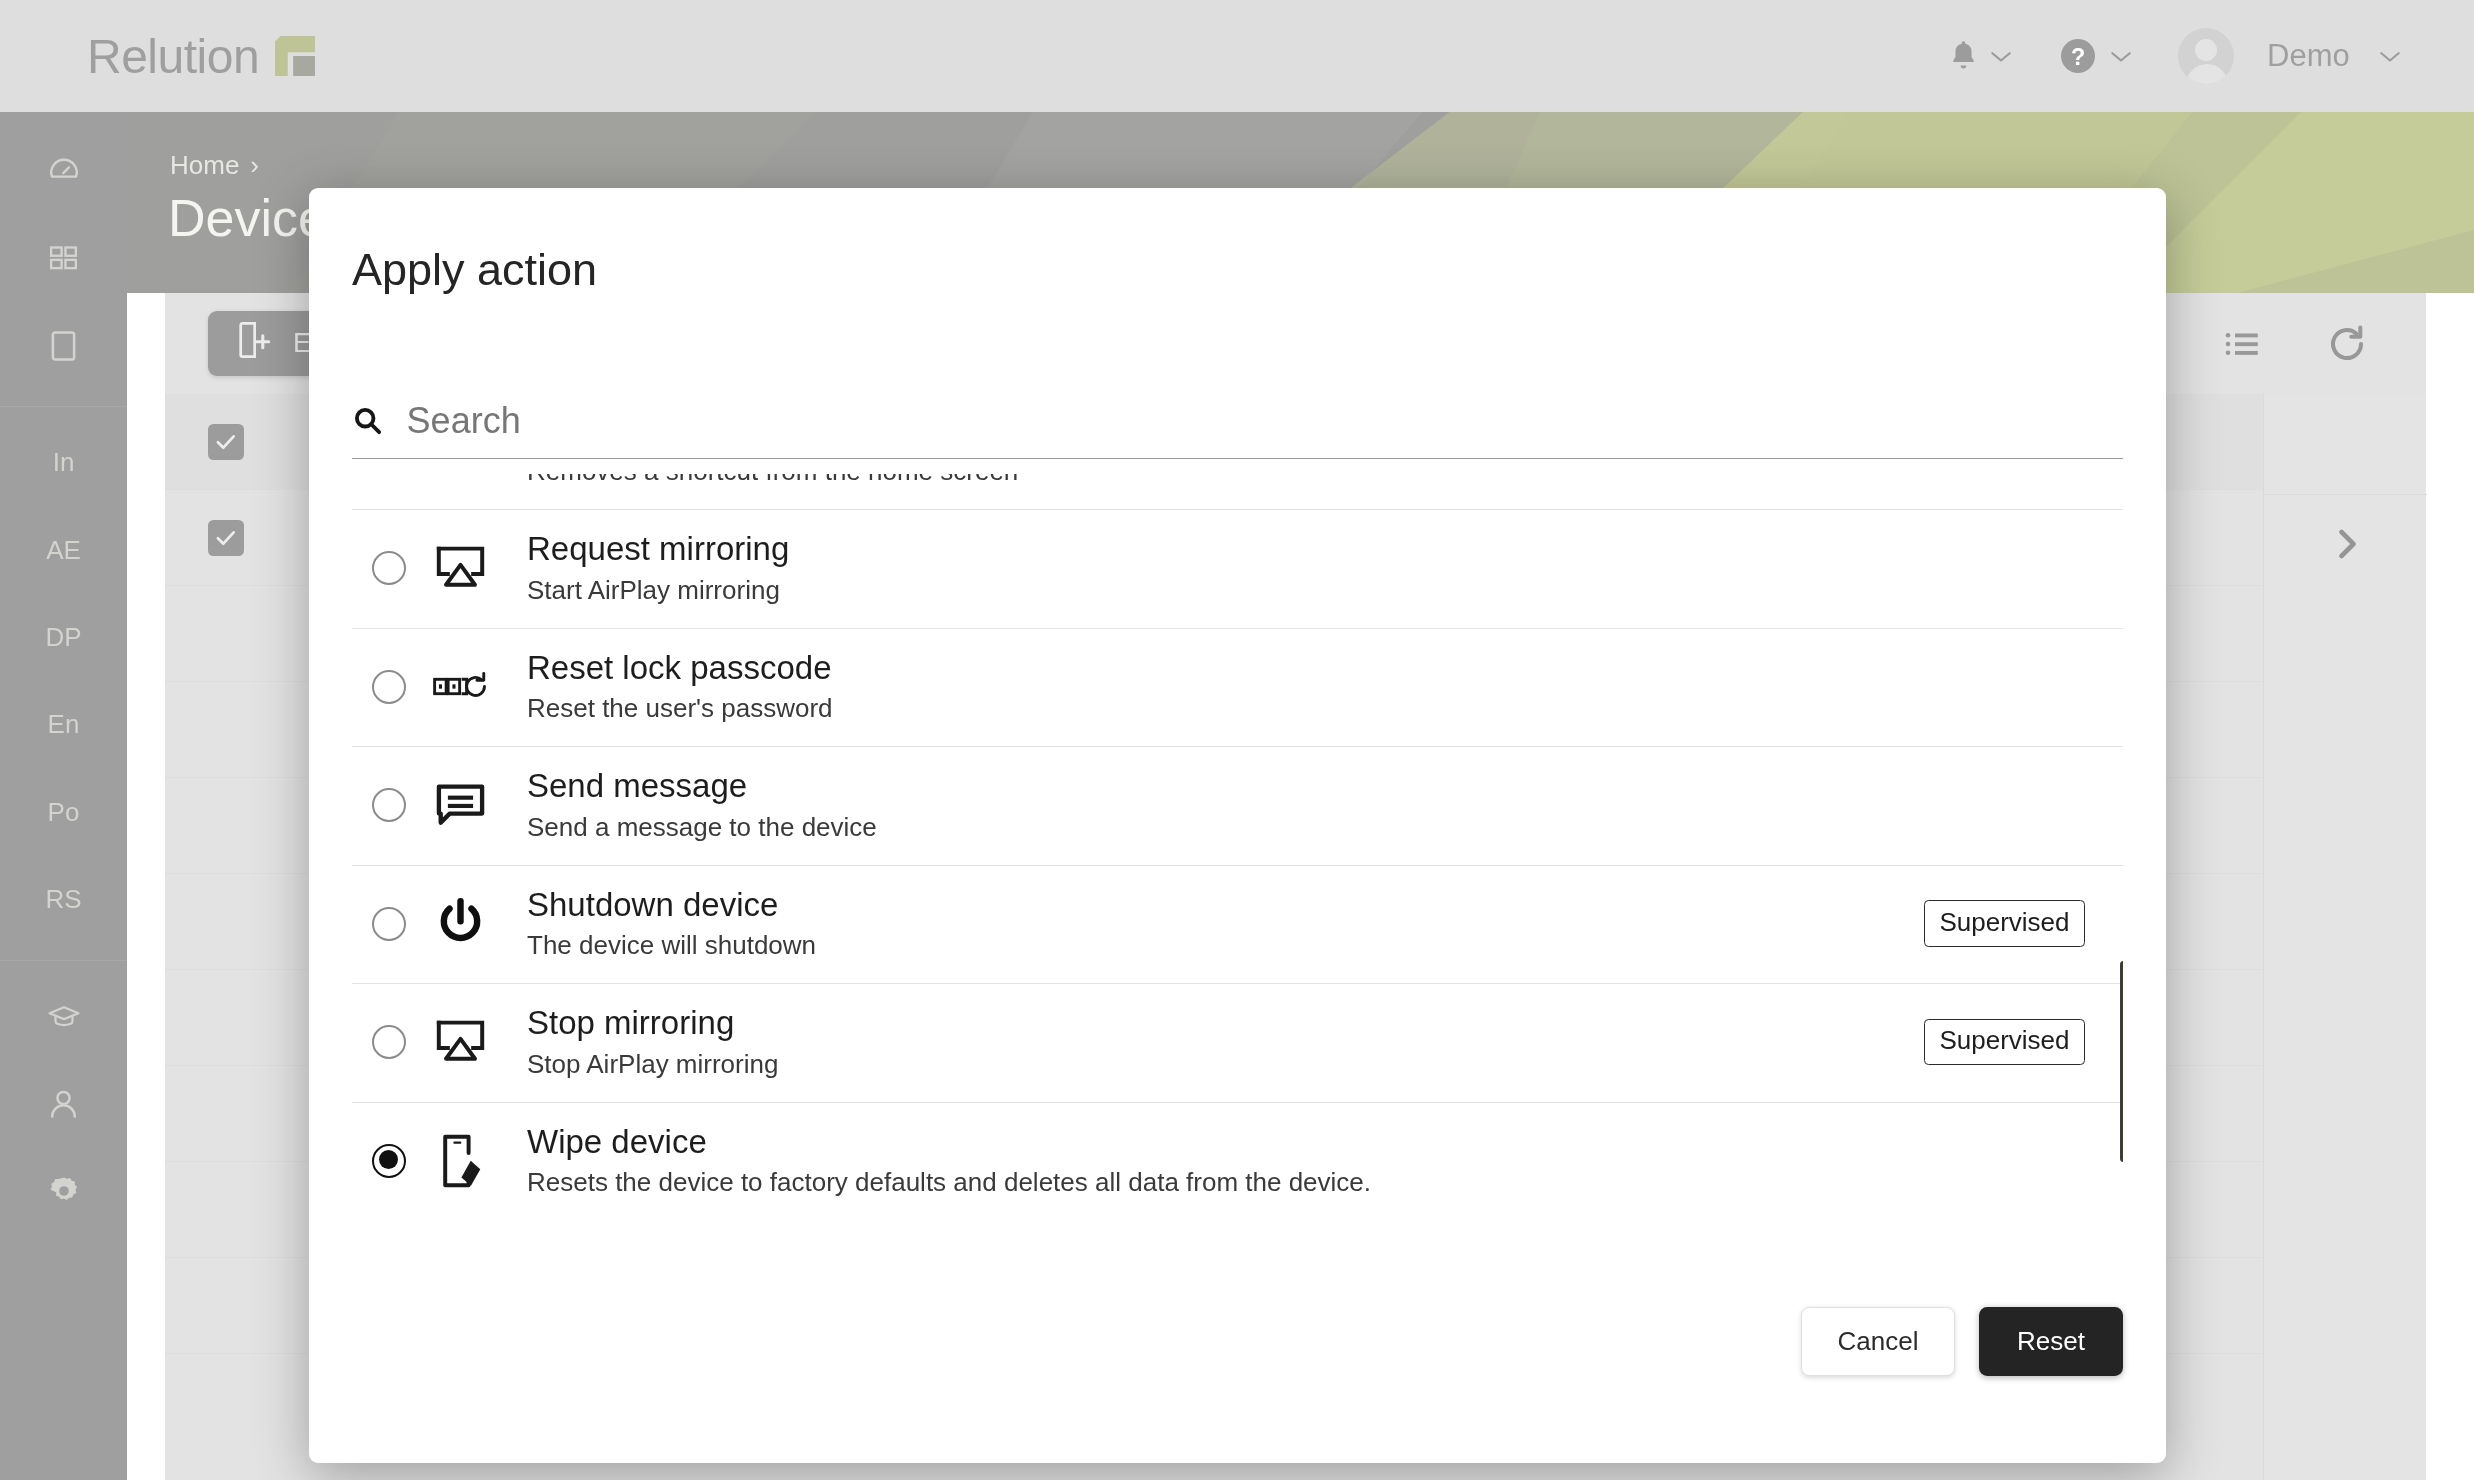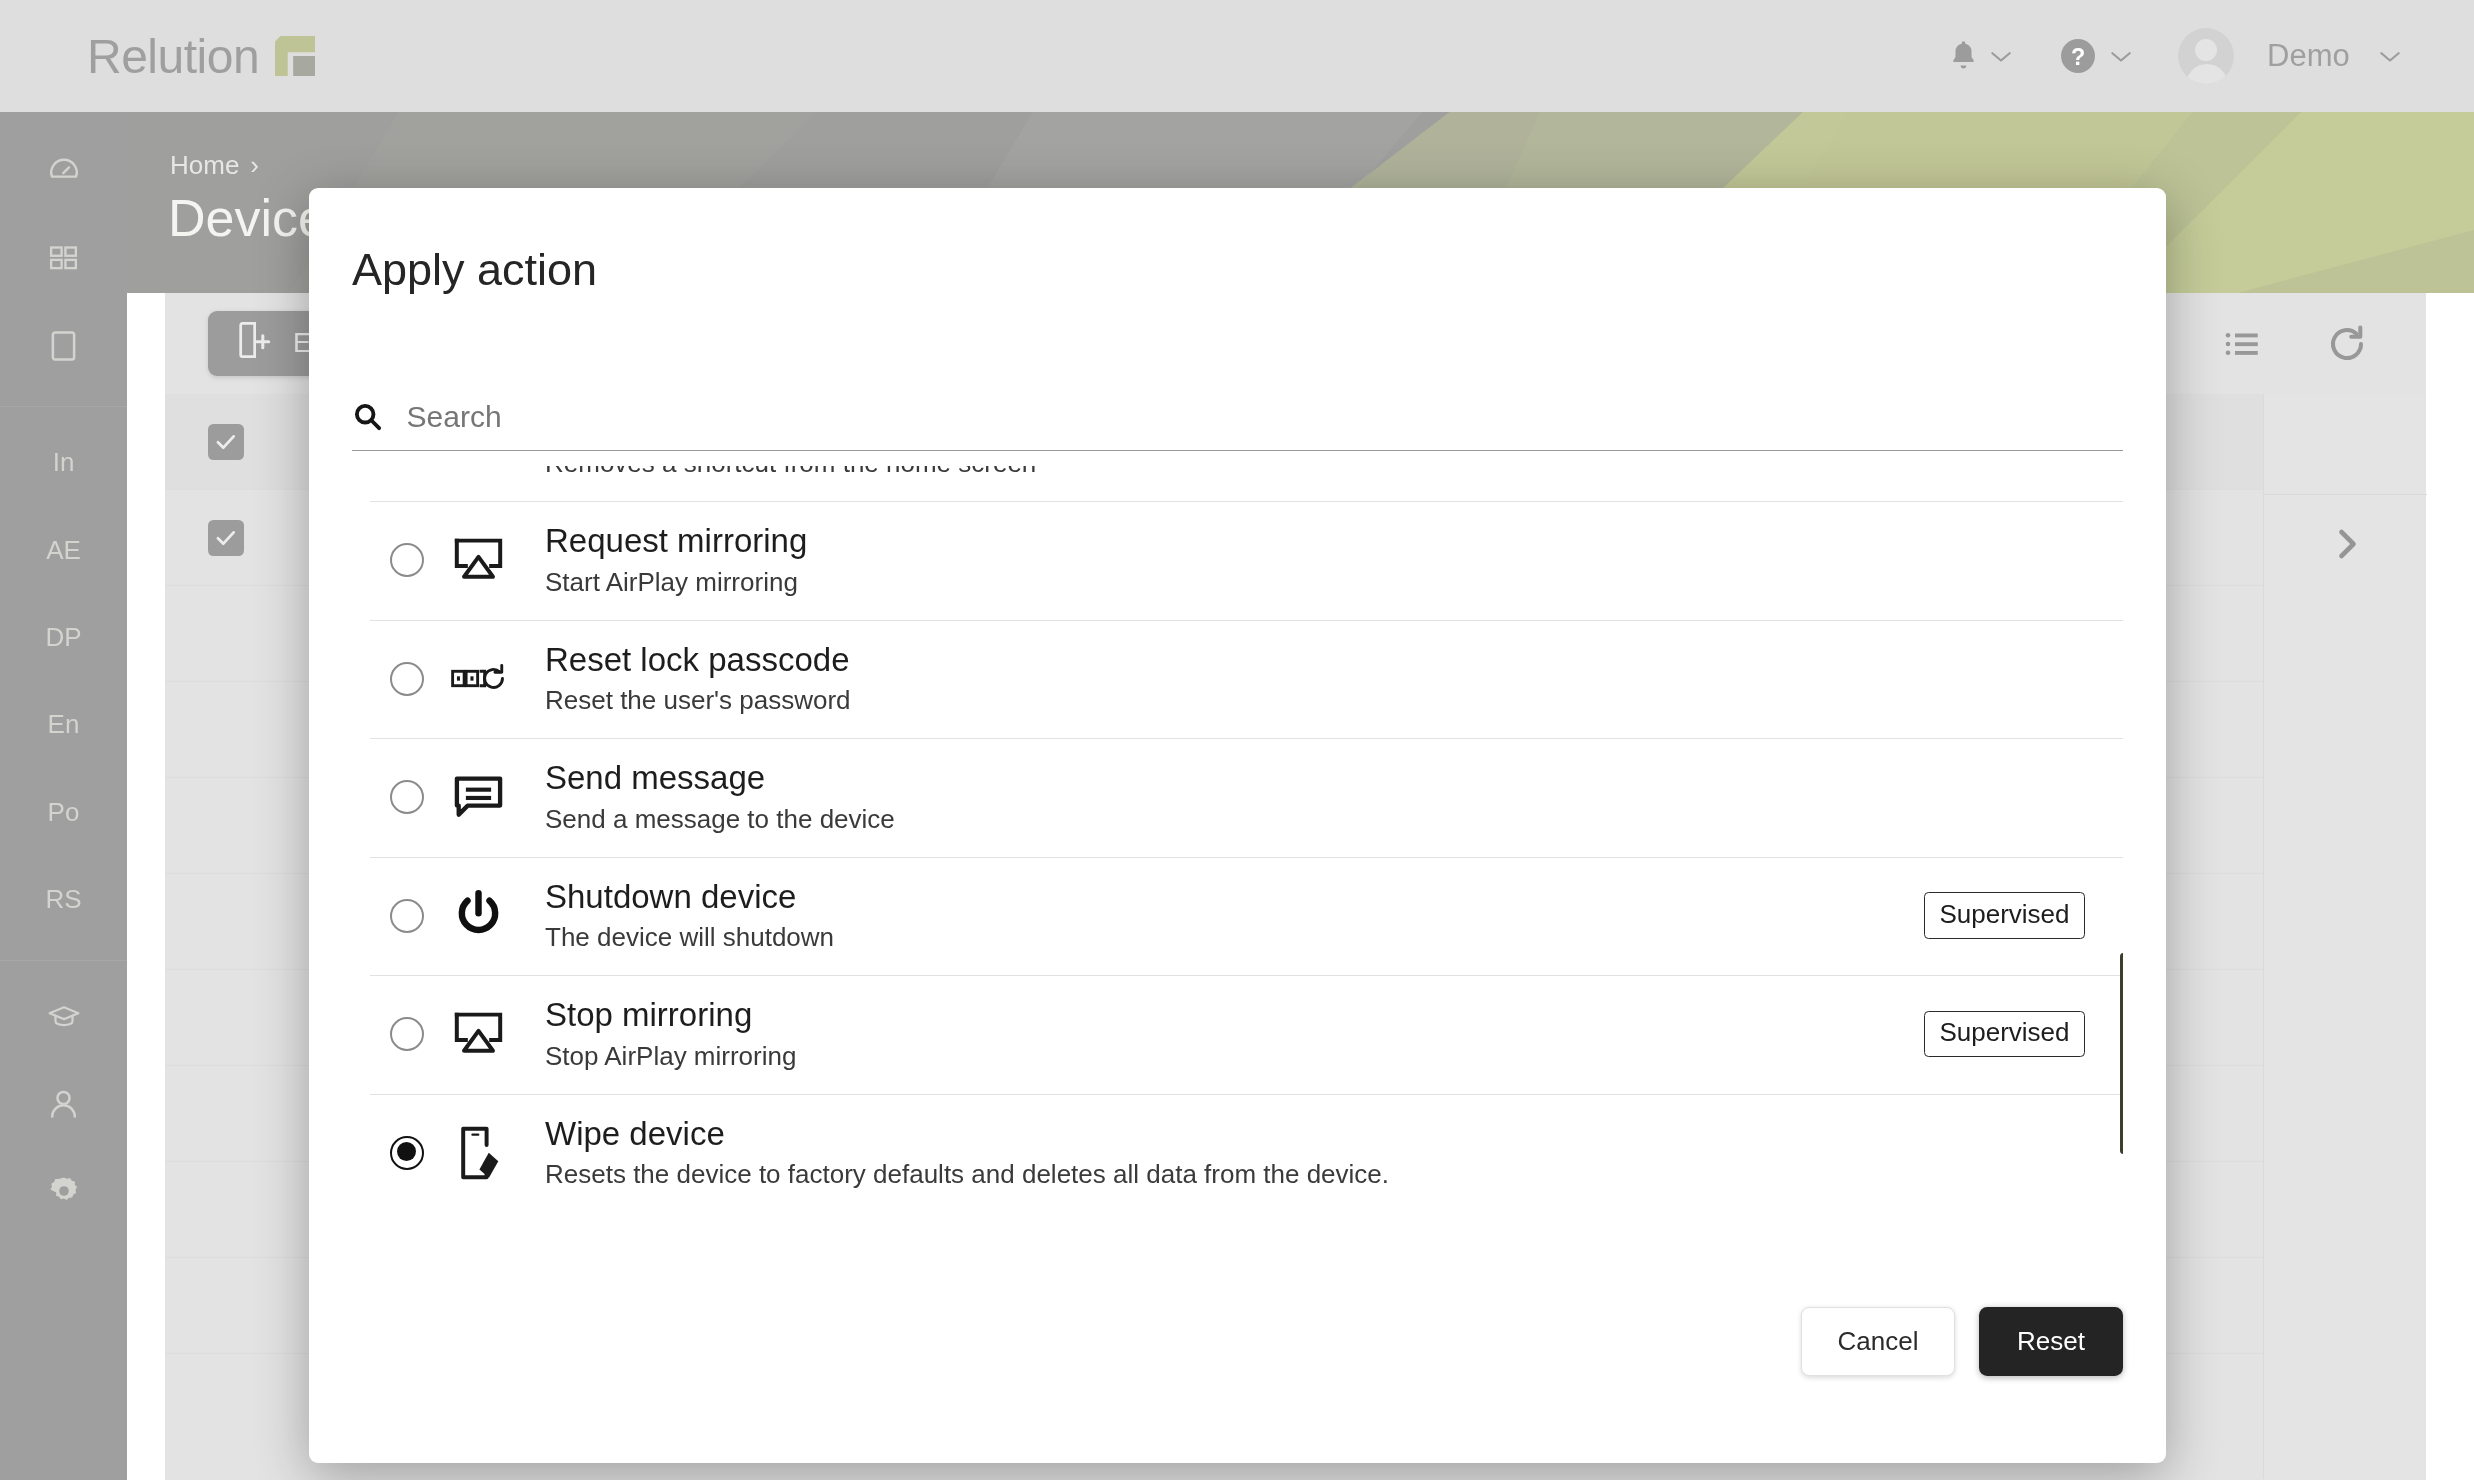--- a/index.html
+++ b/index.html
@@ -208,39 +208,39 @@
   .search-wrap {
     margin: 100px 43px 0 43px;
     display: flex; align-items: center;
     border-bottom: 1.8px solid #9a9a9a;
     padding-bottom: 12.7px;
     gap: 23.6px;
   }
   .search-wrap svg { display:block; flex:0 0 auto; }
   .search-input {
     border: none; outline: none;
-    font-size: 30px;
+    font-size: 36px;
     font-family: "Liberation Sans", sans-serif;
     color: #2b2b2b;
     background: transparent;
     width: 100%;
     padding: 3.6px 0;
   }
   .search-input::placeholder { color: #767676; }
 
   
   .list-clip {
     margin: 15.4px 43px 0 43px;
     height: 729px;
     overflow: hidden;
     position: relative;
   }
   .list-inner {
     position: absolute;
-    top: -32px; left: 18px; right: 0;
+    top: -32px; left: 0; right: 0;
   }
   .arow {
     display: flex; align-items: center;
     border-bottom: 0.9px solid #e2e2e2;
     padding: 20px 0 22px 0;
     min-height: 116px;
     position: relative;
   }
   .arow:first-child { border-top: none; }
   .radio {

